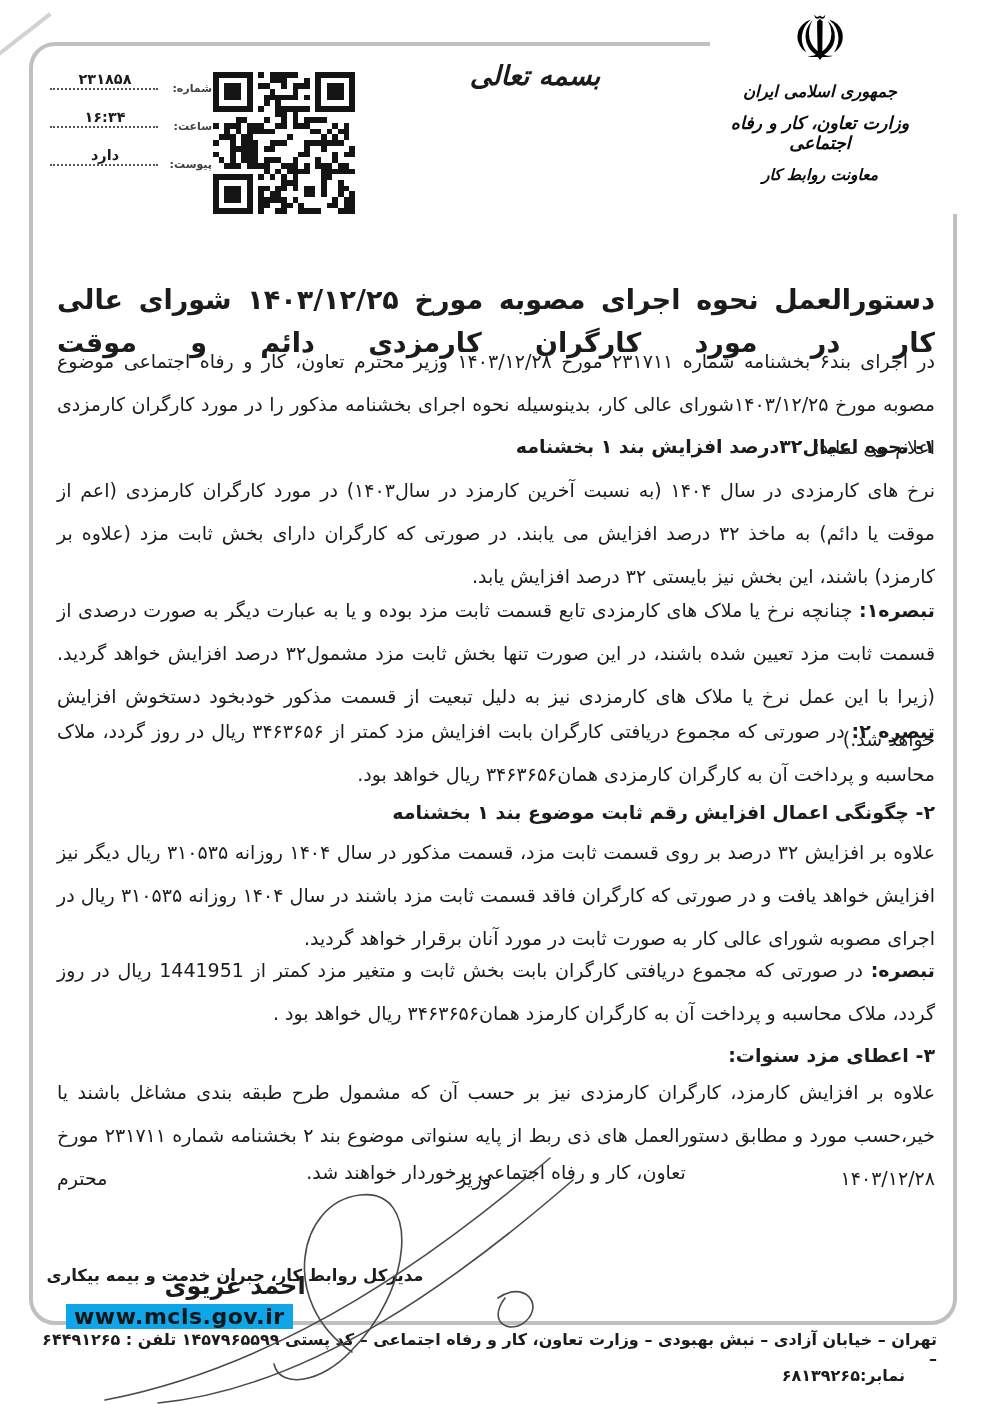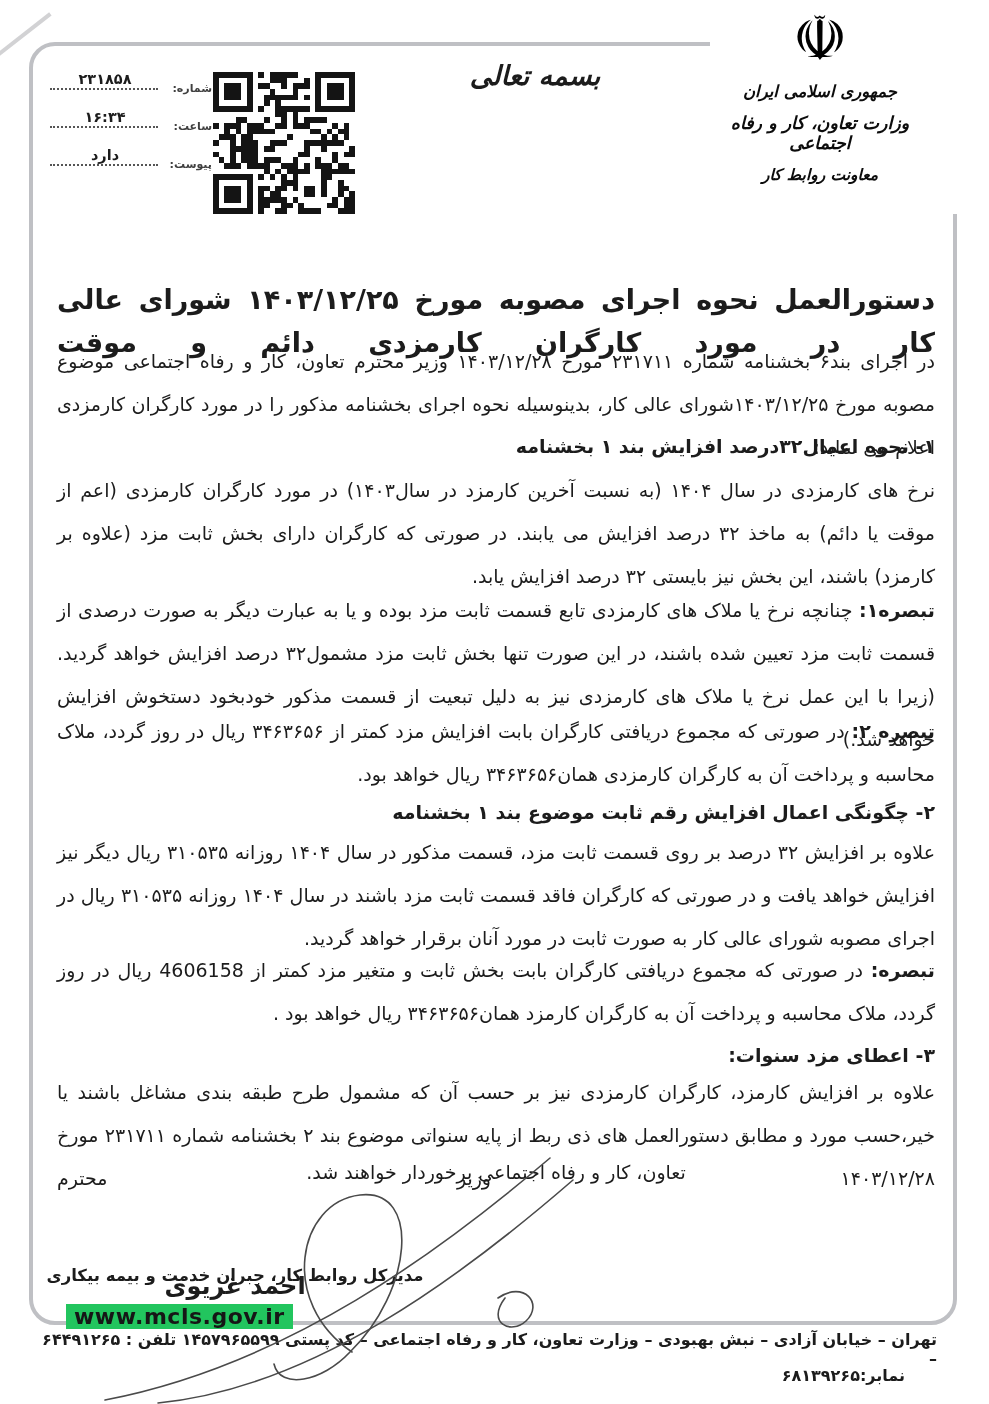--- a/index.html
+++ b/index.html
@@ -42,21 +42,21 @@
   .para{text-align:justify;}
   .para b{font-weight:bold;}
   .heading{font-weight:bold;font-size:19px;text-align:right;}
   .stretch{text-align:justify;text-align-last:justify;}
   .centerline{text-align:center;}
   
   .sig-name{left:70px;top:1272px;width:330px;text-align:center;font-weight:bold;
     font-size:24px;direction:rtl;z-index:4;}
   .sig-title{left:40px;top:1266px;width:390px;text-align:center;font-weight:bold;
     font-size:16.5px;direction:rtl;z-index:4;}
-  .website{left:66px;top:1304px;background:#22c55e;padding:0 8px;font-weight:bold;
+  .website{left:66px;top:1304px;background:#0ea5e9;padding:0 8px;font-weight:bold;
     font-size:22px;letter-spacing:.5px;z-index:4;color:#161616;}
   .sig-scribble{left:50px;top:1140px;width:560px;height:264px;z-index:5;pointer-events:none;}
   
   .footer-address{right:52px;top:1330px;width:900px;text-align:right;direction:rtl;
     font-size:16px;font-weight:600;z-index:3;}
   .footer-fax{right:84px;top:1366px;text-align:left;direction:rtl;
     font-size:16px;font-weight:600;z-index:3;}
 </style>
 </head>
 <body>
@@ -338,21 +338,21 @@
 </div>
 <div class="abs tblock para" style="top:710px;">
   <b>تبصره ۲:</b>
   <span>در صورتی که مجموع دریافتی کارگران بابت افزایش مزد کمتر از ۳۴۶۳۶۵۶ ریال در روز گردد، ملاک محاسبه و پرداخت آن به کارگران کارمزدی همان۳۴۶۳۶۵۶ ریال خواهد بود.</span>
 </div>
 
 <div class="abs tblock heading" style="top:791px;">۲- چگونگی اعمال افزایش رقم ثابت موضوع بند ۱ بخشنامه</div>
 <div class="abs tblock para" style="top:831px;">علاوه بر افزایش ۳۲ درصد بر روی قسمت ثابت مزد، قسمت مذکور در سال ۱۴۰۴ روزانه ۳۱۰۵۳۵ ریال دیگر نیز افزایش خواهد یافت و در صورتی که کارگران فاقد قسمت ثابت مزد باشند در سال ۱۴۰۴ روزانه ۳۱۰۵۳۵ ریال در اجرای مصوبه شورای عالی کار به صورت ثابت در مورد آنان برقرار خواهد گردید.</div>
 <div class="abs tblock para" style="top:949px;">
   <b>تبصره:</b>
-  <span>در صورتی که مجموع دریافتی کارگران بابت بخش ثابت و متغیر مزد کمتر از 4606158 ریال در روز گردد، ملاک محاسبه و پرداخت آن به کارگران کارمزد همان۳۴۶۳۶۵۶ ریال خواهد بود .</span>
+  <span>در صورتی که مجموع دریافتی کارگران بابت بخش ثابت و متغیر مزد کمتر از 1441951 ریال در روز گردد، ملاک محاسبه و پرداخت آن به کارگران کارمزد همان۳۴۶۳۶۵۶ ریال خواهد بود .</span>
 </div>
 
 <div class="abs tblock heading" style="top:1034px;">۳- اعطای مزد سنوات:</div>
 <div class="abs tblock para stretch" style="top:1071px;">علاوه بر افزایش کارمزد، کارگران کارمزدی نیز بر حسب آن که مشمول طرح طبقه بندی مشاغل باشند یا خیر،حسب مورد و مطابق دستورالعمل های ذی ربط از پایه سنواتی موضوع بند ۲ بخشنامه شماره ۲۳۱۷۱۱ مورخ ۱۴۰۳/۱۲/۲۸ وزیر محترم</div>
 <div class="abs tblock centerline" style="top:1151px;">تعاون، کار و رفاه اجتماعی برخوردار خواهند شد.</div>
 
 <div class="abs sig-name">احمد غریوی</div>
 <div class="abs sig-title">مدیرکل روابط کار، جبران خدمت و بیمه بیکاری</div>
 <svg class="abs sig-scribble" viewBox="0 0 560 264" fill="none" stroke="#4a4a4a" stroke-width="1.6" stroke-linecap="round">
   <path d="M500,18 C392,110 238,225 55,260"></path>

